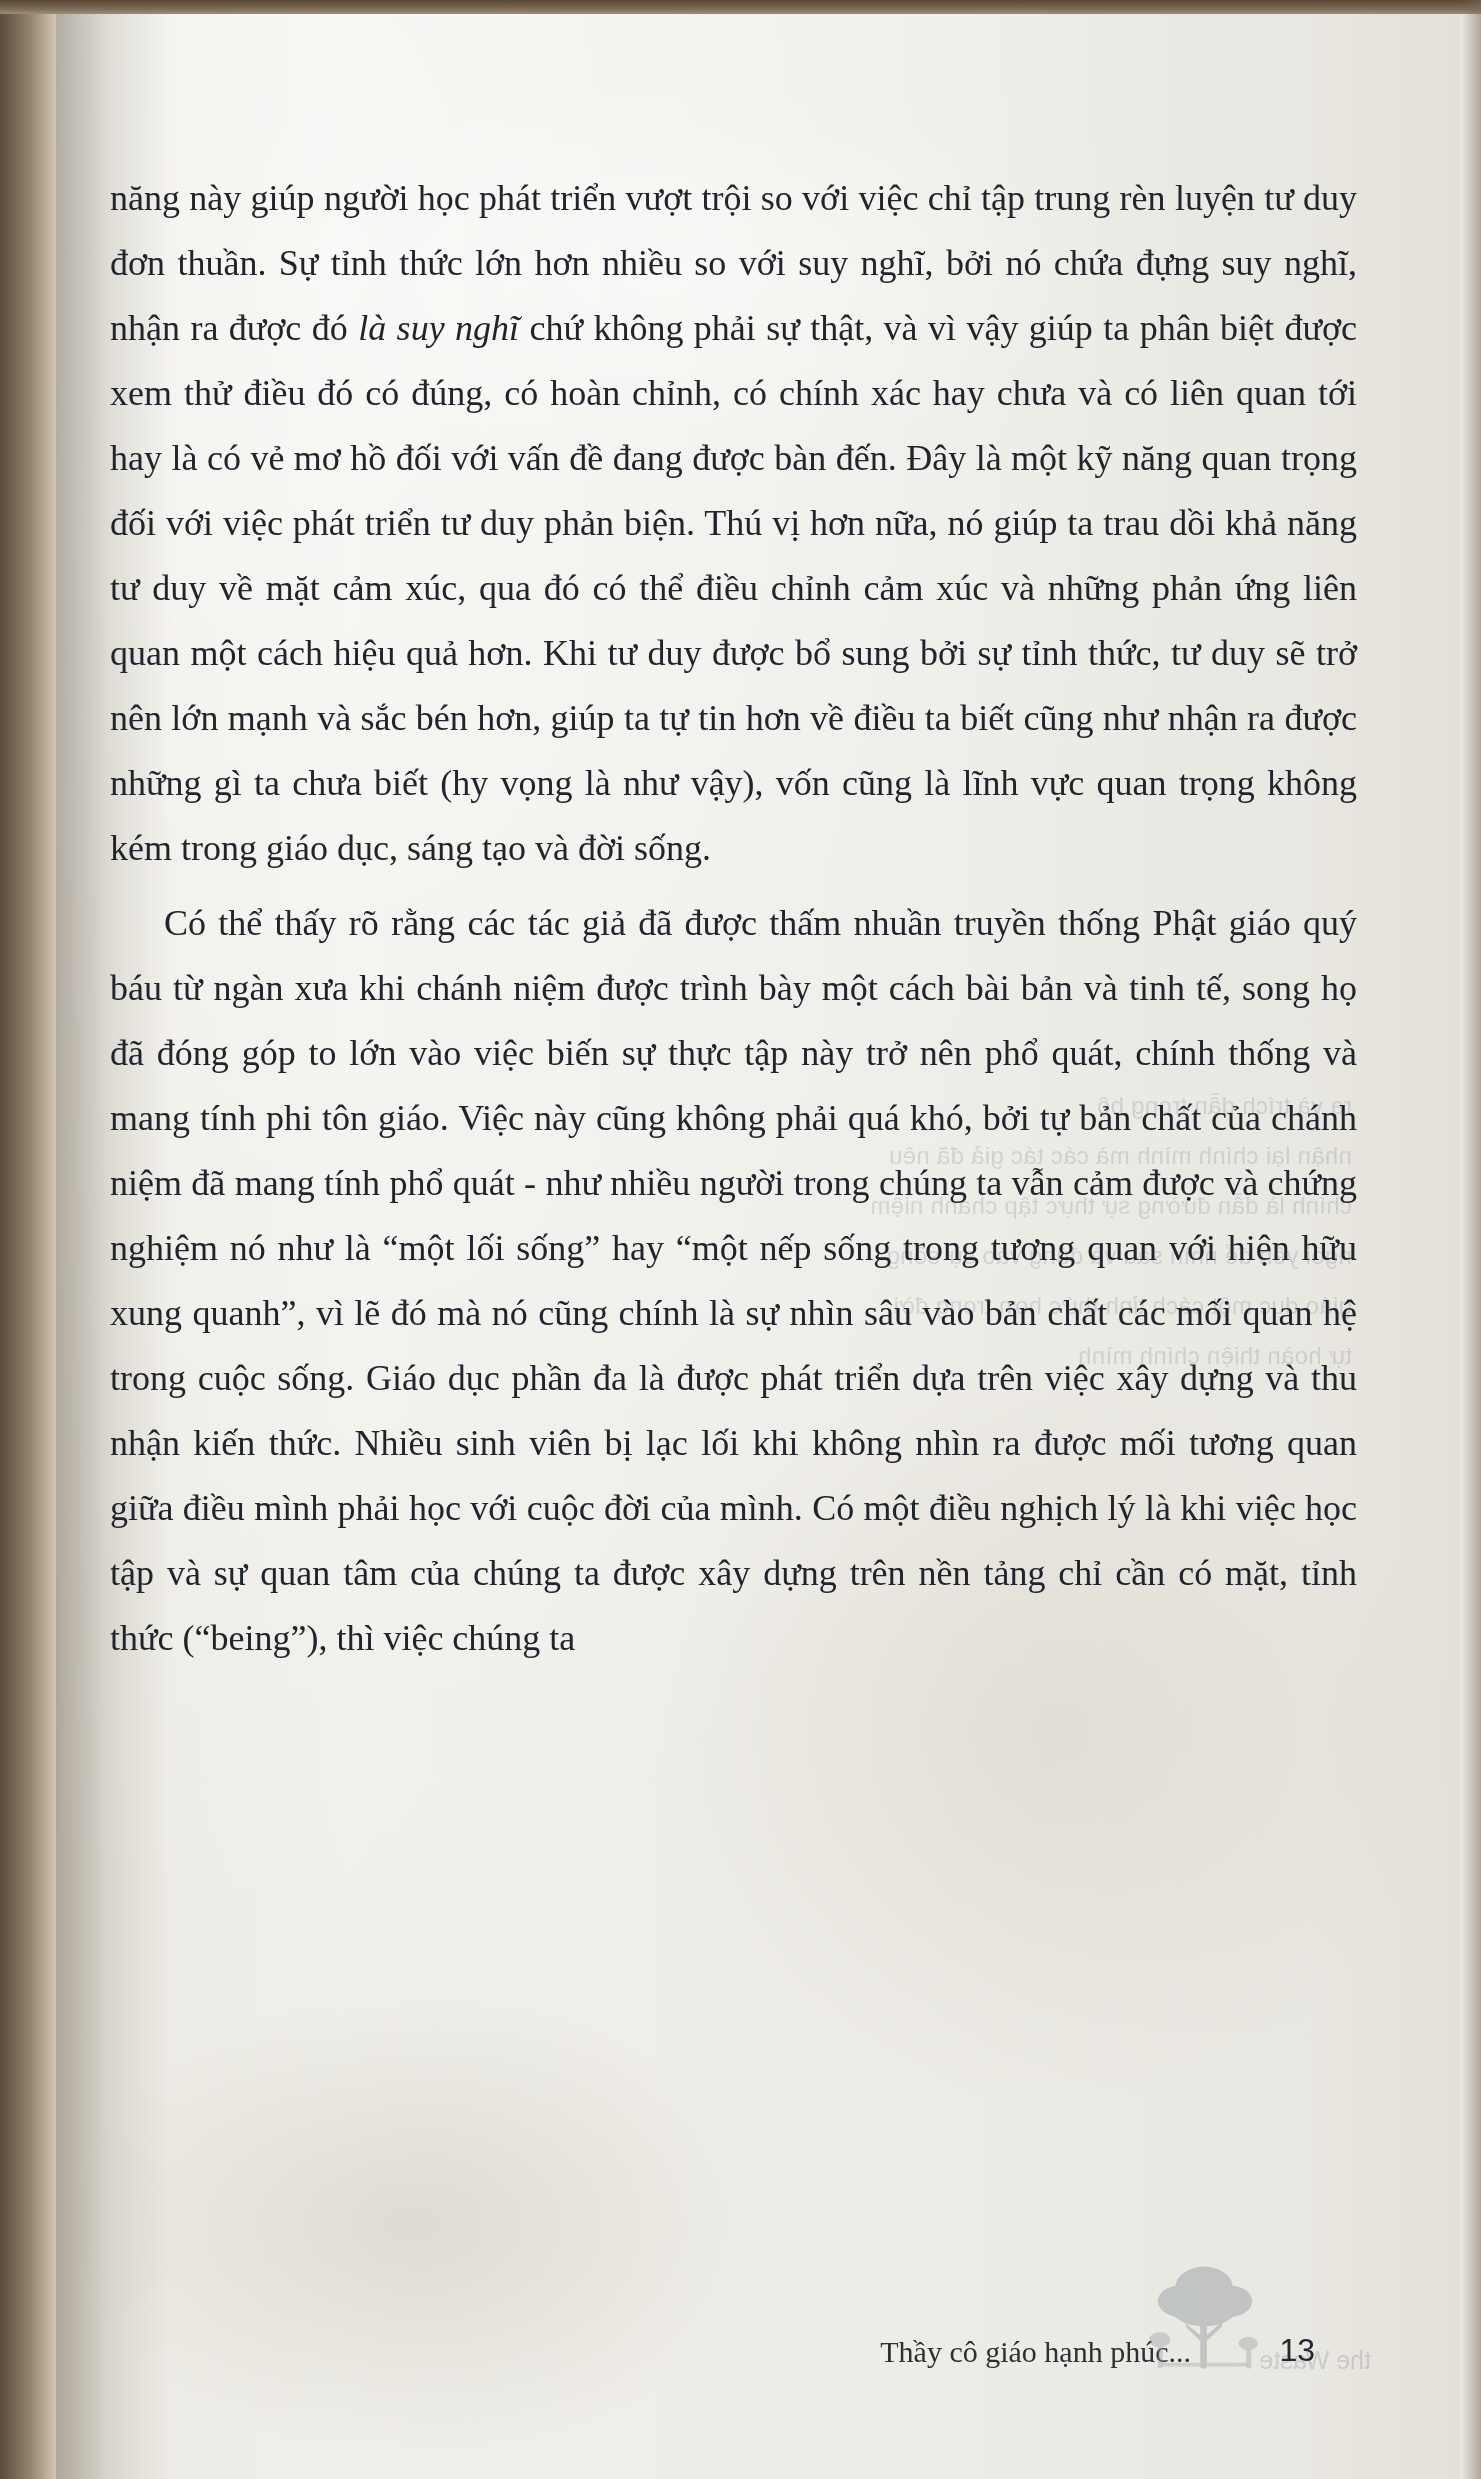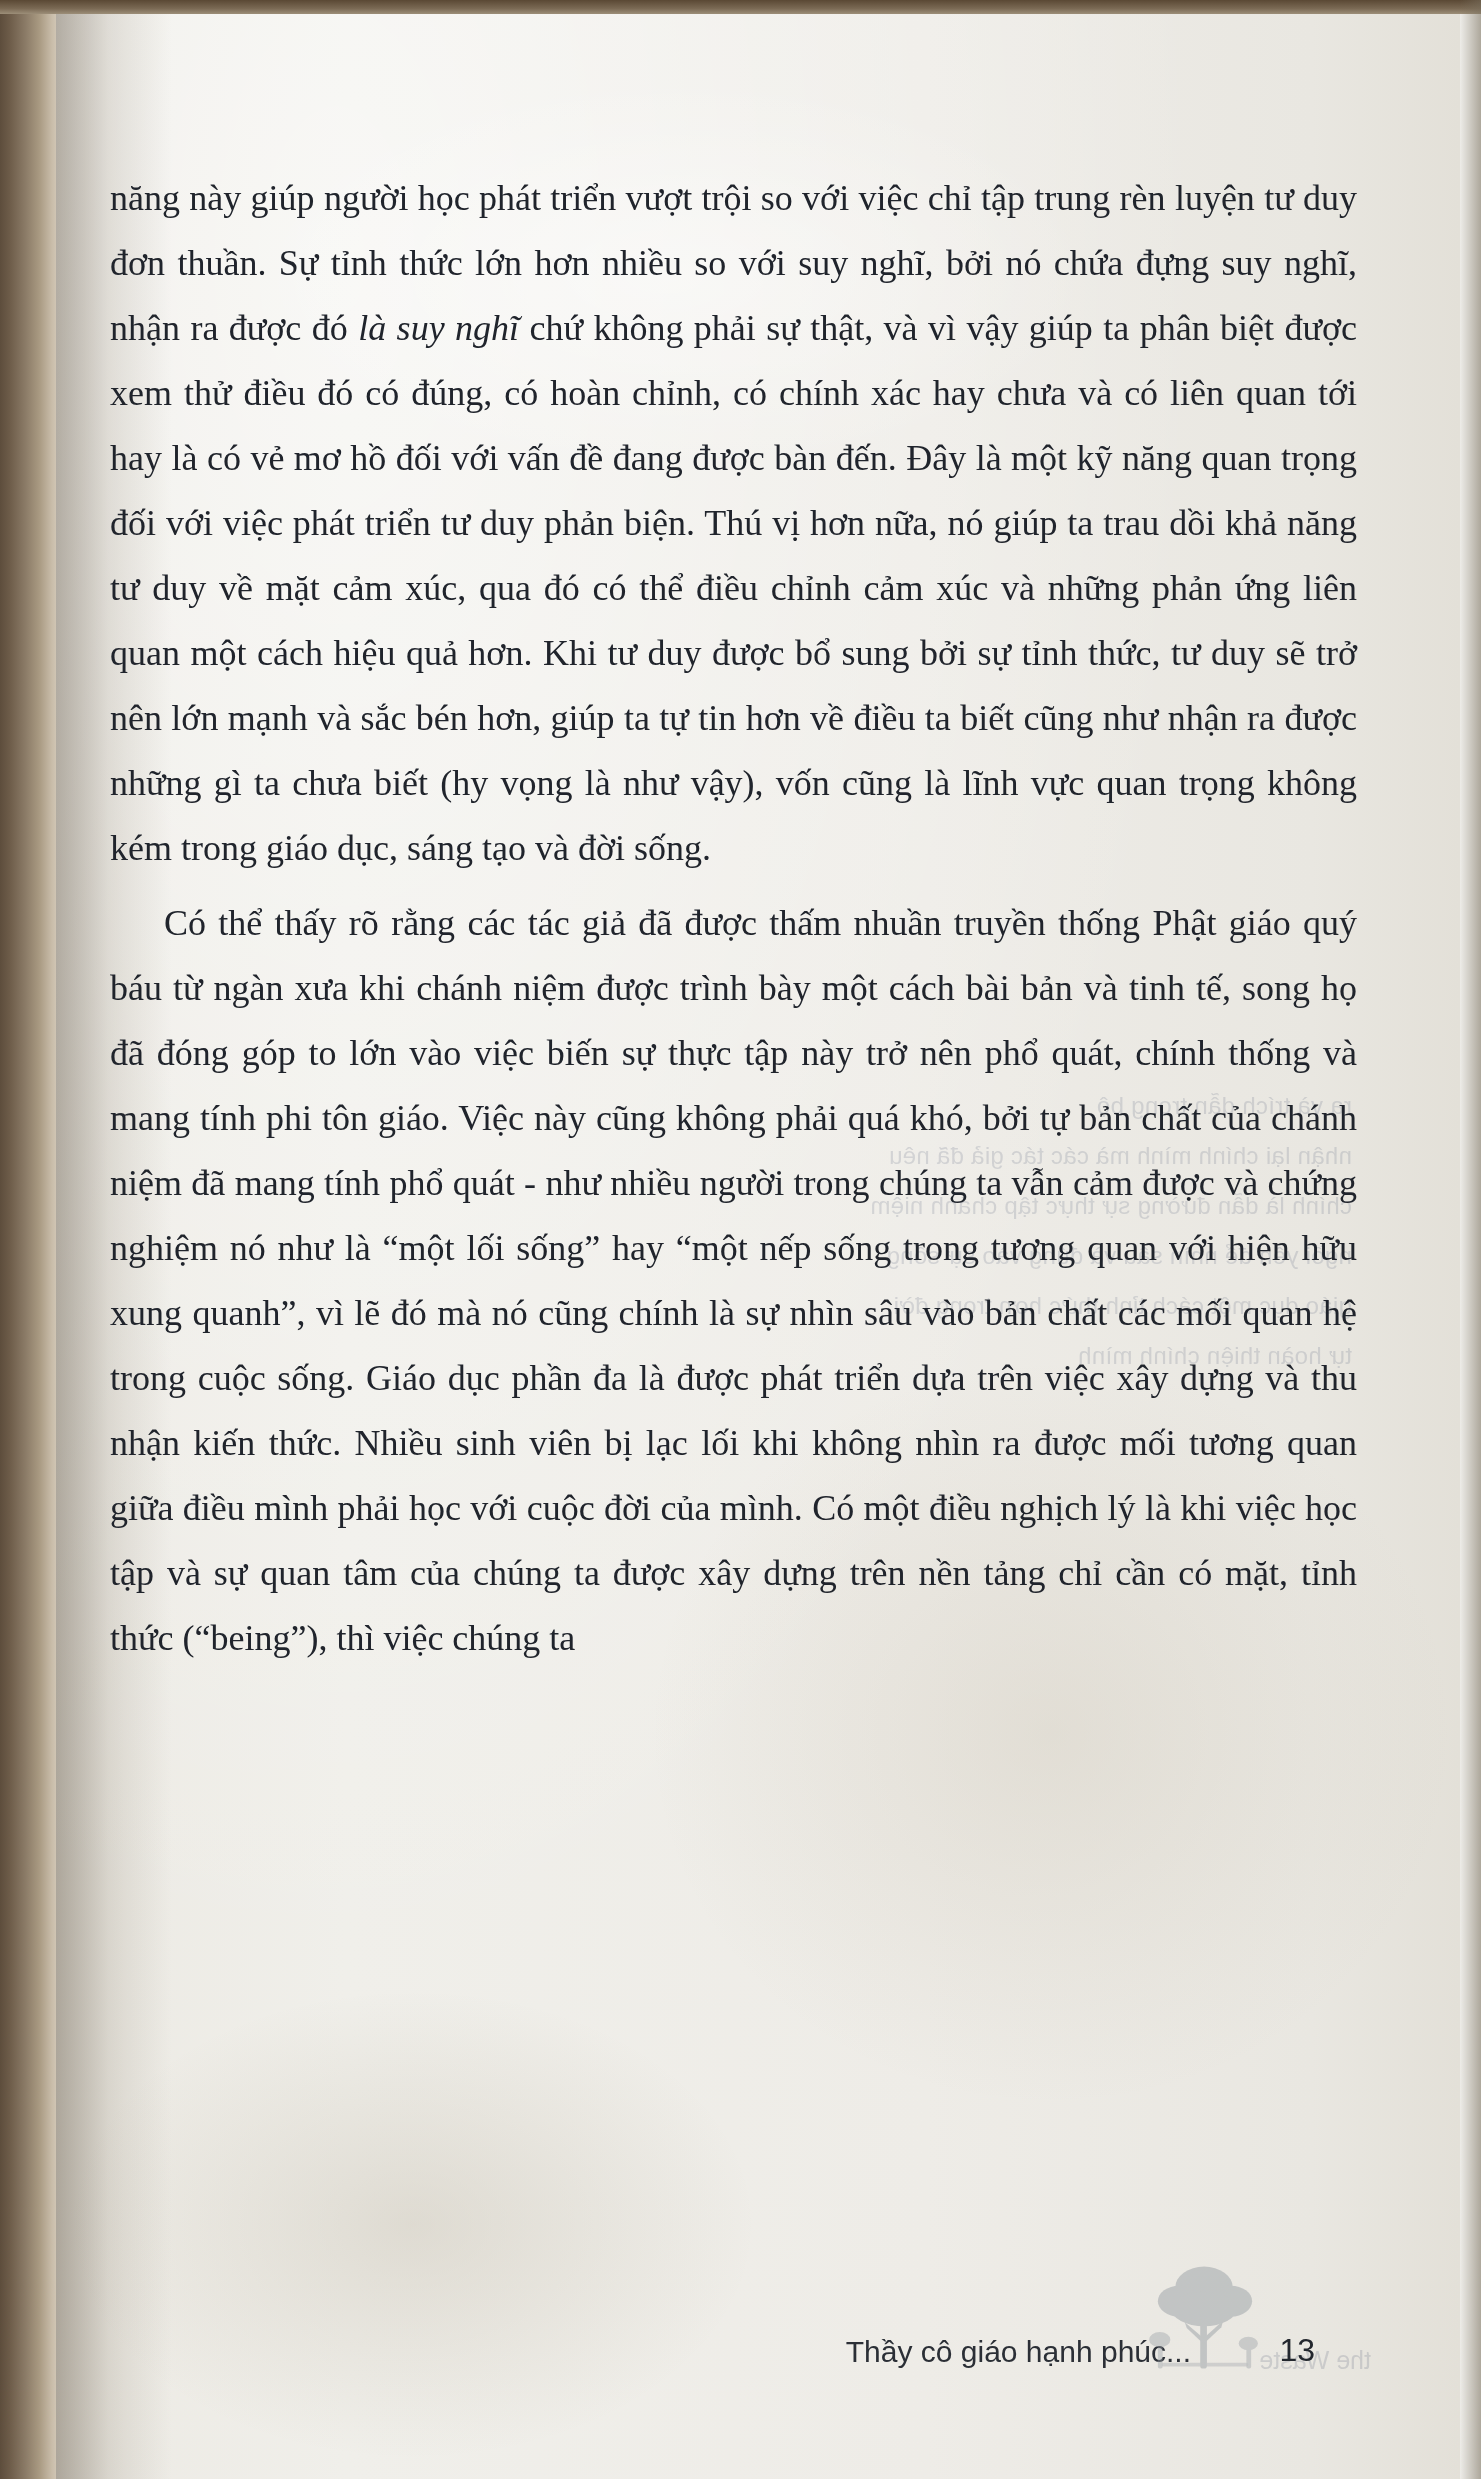--- a/index.html
+++ b/index.html
@@ -122,21 +122,21 @@
     position: absolute;
     left: 106px;
     bottom: 89px;
     width: 1255px;
     height: 145px;
   }
   .footer-title {
     position: absolute;
     right: 170px;
     bottom: 21px;
-    font-family: Liberation Sans, sans-serif;
+    font-family: Liberation Serif, serif;
     font-size: 30px;
     color: #2b2f36;
     white-space: nowrap;
   }
   .page-num {
     position: absolute;
     right: 46px;
     bottom: 21px;
     font-family: "Liberation Sans", sans-serif;
     font-size: 32px;

